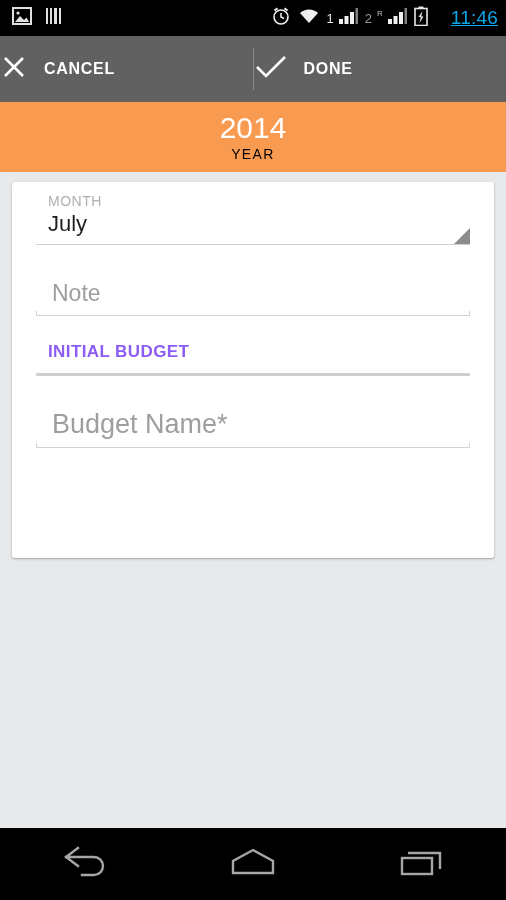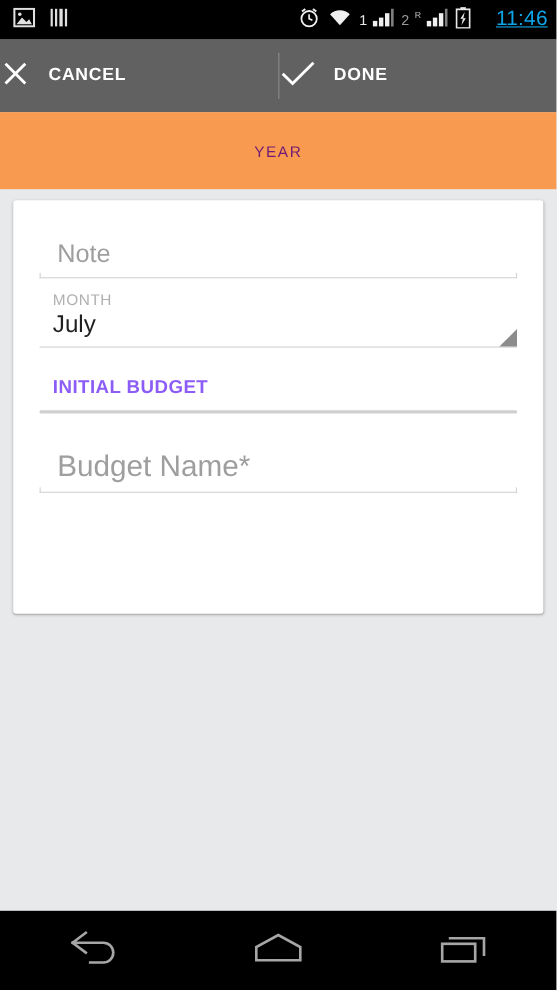--- a/index.html
+++ b/index.html
@@ -37,21 +37,21 @@
   .act-label{ color:#fff; font-size:16px; font-weight:bold; letter-spacing:.7px; }
   .act-sep{ width:1px; height:42px; background:#8a8a8a; }
 
   
   .year-header{
     position:absolute; top:102px; left:0; width:506px; height:70px;
     background:#f89a50; display:flex; flex-direction:column;
     align-items:center; justify-content:center;
   }
   .year-value{ color:#ffffff; font-size:30px; line-height:32px; font-weight:300; }
-  .year-caption{ color:#701a75; font-size:14px; letter-spacing:1.4px; margin-top:2px; }
+  .year-caption{ color:#000000; font-size:14px; letter-spacing:1.4px; margin-top:2px; }
 
   
   .card{
     position:absolute; top:182px; left:12px; width:482px; height:376px;
     background:#fff; border-radius:3px;
     box-shadow:0 1px 3px rgba(0,0,0,.22), 0 1px 1px rgba(0,0,0,.10);
     padding:0 24px;
   }
 
   .field{ position:relative; }
@@ -183,37 +183,38 @@
       <span>
         <svg width="34" height="28" viewBox="0 0 34 28">
           <path d="M3 14 L12 23 L31 4" stroke="#ffffff" stroke-width="2.6" fill="none"></path>
         </svg>
       </span>
       <span class="act-label">DONE</span>
     </div>
   </div>
 
   <div class="year-header">
+    <div class="year-value">2014</div>
     <div class="year-caption">YEAR</div>
   </div>
 
   <div class="card">
-
-    <div class="field f-note">
-      <div class="ph">Note</div>
-      <div class="field-line"></div>
-    </div>
 
     <div class="field spinner">
       <div class="spn-label">MONTH</div>
       <div class="spn-value">July</div>
       <div class="spn-line"></div>
       <div class="spn-tri"></div>
     </div>
 
+    <div class="field f-note">
+      <div class="ph">Note</div>
+      <div class="field-line"></div>
+    </div>
+
     <div class="section">
       <div class="sec-title">INITIAL BUDGET</div>
       <div class="sec-rule"></div>
     </div>
 
     <div class="field f-budget">
       <div class="ph">Budget Name*</div>
       <div class="field-line"></div>
     </div>
 

